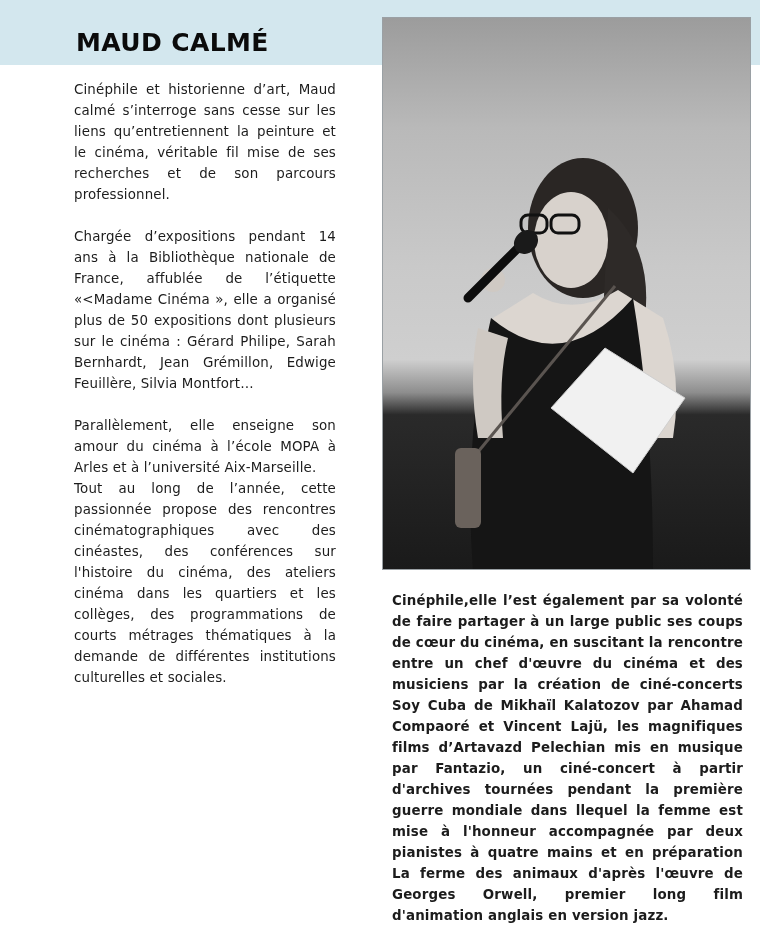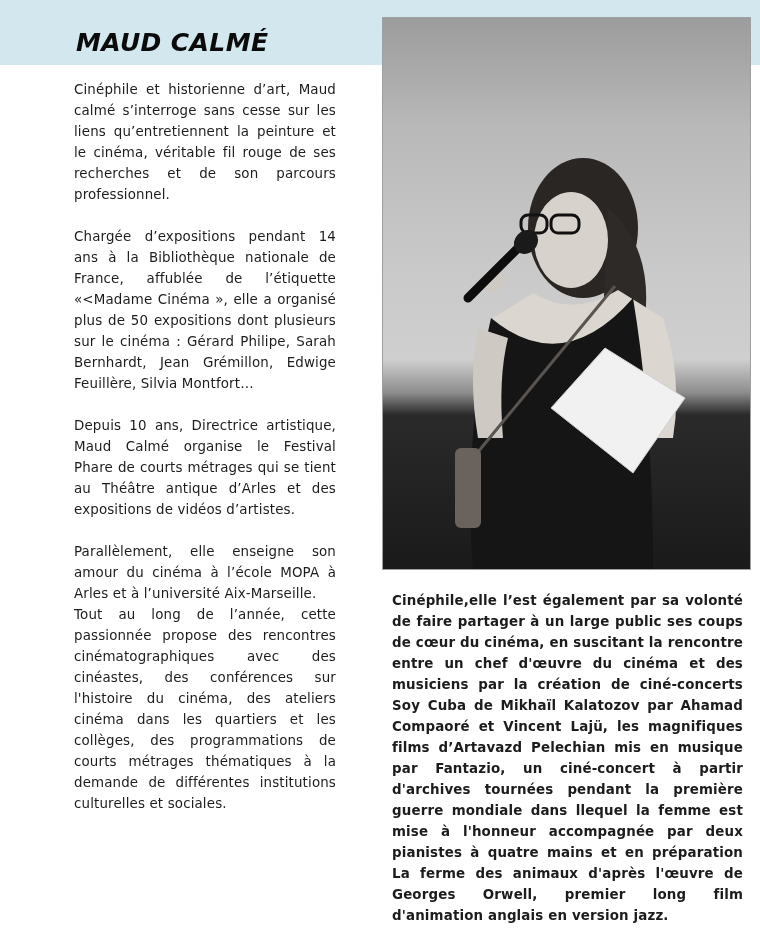--- a/index.html
+++ b/index.html
@@ -10,21 +10,20 @@
   }
   .header-band {
     position: absolute; left: 0; top: 0; width: 760px; height: 65px;
     background: #d3e7ee;
   }
   .title {
     position: absolute; left: 76px; top: 26px; margin: 0;
     font-size: 25px; font-weight: 800; letter-spacing: 0.4px;
     color: #0b0b0b; line-height: 34px;
     font-family: "DejaVu Sans", sans-serif;
-    font-style: italic;
   }
   .col-left {
     position: absolute; left: 74px; top: 79px; width: 262px;
   }
   .col-right {
     position: absolute; left: 392px; top: 590px; width: 351px; font-weight: bold;
   }
   .para {
     margin: 0 0 21px 0; font-size: 13.4px; line-height: 21px;
     text-align: justify; letter-spacing: 0.15px;
@@ -36,23 +35,22 @@
     background: linear-gradient(180deg, #9c9c9c 0%, #b9b9b9 20%, #c9c9c9 45%, #cfcfcf 62%, #8d8d8d 68%, #2a2a2a 72%, #1a1a1a 100%);
   }
 </style>
 </head>
 <body>
 
 <div class="header-band"></div>
 <h1 class="title">MAUD CALMÉ</h1>
 
 <div class="col-left">
-  <p class="para">Cinéphile et historienne d’art, Maud calmé s’interroge sans cesse sur les liens qu’entretiennent la peinture et le cinéma, véritable fil rouge de ses recherches et de son parcours professionnel.</p>
+  <p class="para">Cinéphile et historienne d’art, Maud calmé s’interroge sans cesse sur les liens qu’entretiennent la peinture et le cinéma, véritable fil mise de ses recherches et de son parcours professionnel.</p>
   <p class="para">Chargée d’expositions pendant 14 ans à la Bibliothèque nationale de France, affublée de l’étiquette «&lt;Madame Cinéma », elle a organisé plus de 50 expositions dont plusieurs sur le cinéma : Gérard Philipe, Sarah Bernhardt, Jean Grémillon, Edwige Feuillère, Silvia Montfort…</p>
-  <p class="para">Depuis 10 ans,  Directrice artistique, Maud Calmé organise le Festival Phare de courts métrages qui se tient au Théâtre antique d’Arles et des expositions de vidéos d’artistes.</p>
   <p class="para tight">Parallèlement, elle enseigne son amour du cinéma à l’école MOPA à Arles et à l’université Aix-Marseille.</p>
   <p class="para">Tout au long de l’année, cette passionnée propose des rencontres cinématographiques avec des cinéastes, des conférences sur l'histoire du cinéma, des ateliers cinéma dans les quartiers et les collèges, des programmations de courts métrages thématiques à la demande de différentes institutions culturelles et sociales.</p>
 </div>
 
 <div class="photo" title="Black and white portrait of Maud Calmé speaking into a microphone, holding a sheet of paper">
   <svg width="369" height="553" viewBox="0 0 369 553">
 
     <ellipse cx="200" cy="210" rx="55" ry="70" fill="#2a2624"></ellipse>
     <path d="M225 190 Q270 230 262 300 Q240 320 220 300 Z" fill="#2e2a28"></path>
 

